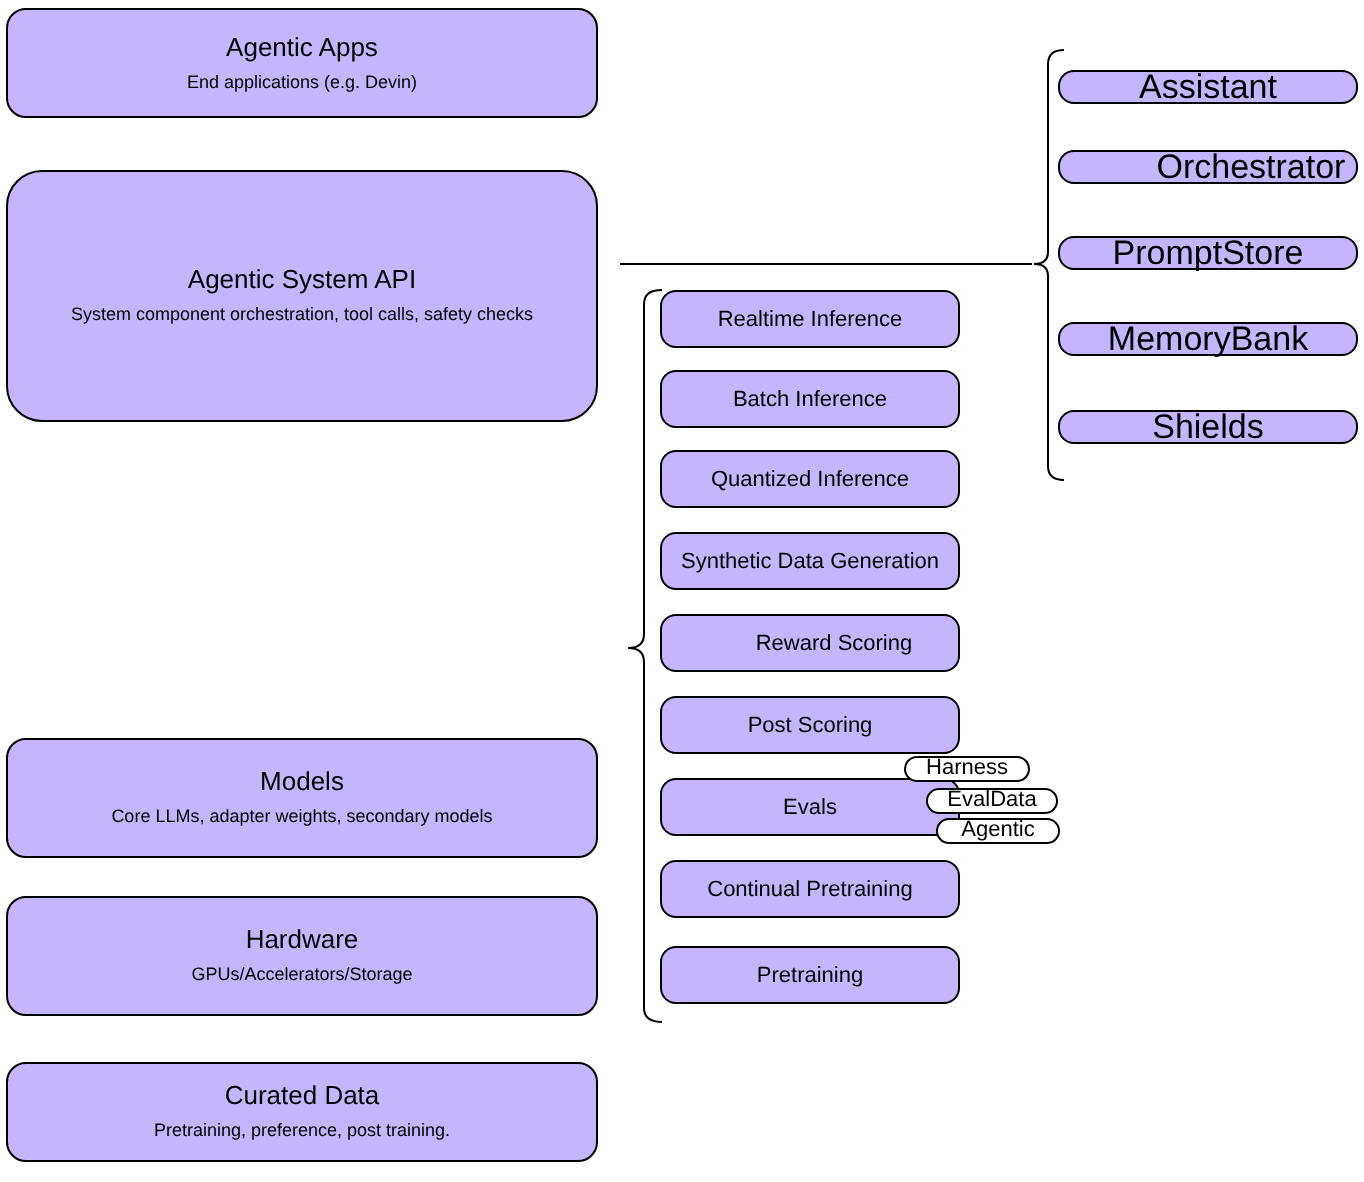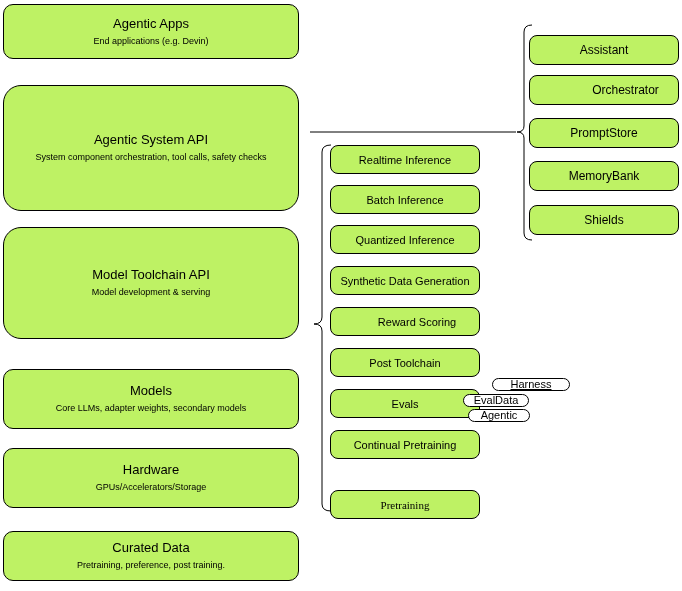--- a/index.html
+++ b/index.html
@@ -18,21 +18,21 @@
   }
   .connectors {
     position: absolute;
     top: 0;
     left: 0;
     z-index: 0;
   }
   .box {
     position: absolute;
     box-sizing: border-box;
-    background: #bef264;
+    background: #c4b5fd;
     border: 1px solid #000000;
     display: flex;
     flex-direction: column;
     align-items: center;
     justify-content: center;
     text-align: center;
     z-index: 1;
   }
   .stack {
     left: 3px;
@@ -55,23 +55,23 @@
     left: 330px;
     width: 150px;
     height: 29px;
     border-radius: 8px;
     font-size: 11px;
     flex-direction: row;
   }
   .rightcol {
     left: 529px;
     width: 150px;
-    height: 30px;
+    height: 17px;
     border-radius: 8px;
-    font-size: 12px;
+    font-size: 17px;
     flex-direction: row;
   }
   .pill {
     position: absolute;
     box-sizing: border-box;
     background: #ffffff;
     border: 1px solid #000000;
     border-radius: 7px;
     font-size: 11px;
     line-height: 11px;
@@ -96,24 +96,20 @@
   <div class="box stack" style="top:4px;height:55px;">
     <div class="title">Agentic Apps</div>
     <div class="subtitle">End applications (e.g. Devin)</div>
   </div>
 
   <div class="box stack big" style="top:85px;height:126px;">
     <div class="title">Agentic System API</div>
     <div class="subtitle">System component orchestration, tool calls, safety checks</div>
   </div>
 
-  <div class="box stack big" style="top:227px;height:112px;">
-    <div class="title">Model Toolchain API</div>
-    <div class="subtitle">Model development &amp; serving</div>
-  </div>
 
   <div class="box stack" style="top:369px;height:60px;">
     <div class="title">Models</div>
     <div class="subtitle">Core LLMs, adapter weights, secondary models</div>
   </div>
 
   <div class="box stack" style="top:448px;height:60px;">
     <div class="title">Hardware</div>
     <div class="subtitle">GPUs/Accelerators/Storage</div>
   </div>
@@ -121,26 +117,26 @@
   <div class="box stack" style="top:531px;height:50px;">
     <div class="title">Curated Data</div>
     <div class="subtitle">Pretraining, preference, post training.</div>
   </div>
 
   <div class="box mid" style="top:145px;">Realtime Inference</div>
   <div class="box mid" style="top:185px;">Batch Inference</div>
   <div class="box mid" style="top:225px;">Quantized Inference</div>
   <div class="box mid" style="top:266px;">Synthetic Data Generation</div>
   <div class="box mid" style="top:307px;padding-left:24px;">Reward Scoring</div>
-  <div class="box mid" style="top:348px;">Post Toolchain</div>
+  <div class="box mid" style="top:348px;">Post Scoring</div>
   <div class="box mid" style="top:389px;">Evals</div>
   <div class="box mid" style="top:430px;">Continual Pretraining</div>
-  <div class="box mid" style="top:490px;font-family:Liberation Serif, serif;">Pretraining</div>
+  <div class="box mid" style="top:473px;">Pretraining</div>
 
-  <div class="pill" style="left:492px;top:378px;width:78px;height:13px;text-decoration:underline;">Harness</div>
+  <div class="pill" style="left:452px;top:378px;width:63px;height:13px;">Harness</div>
   <div class="pill" style="left:463px;top:394px;width:66px;height:13px;">EvalData</div>
   <div class="pill" style="left:468px;top:409px;width:62px;height:13px;">Agentic</div>
 
   <div class="box rightcol" style="top:35px;">Assistant</div>
   <div class="box rightcol" style="top:75px;padding-left:43px;">Orchestrator</div>
   <div class="box rightcol" style="top:118px;">PromptStore</div>
   <div class="box rightcol" style="top:161px;">MemoryBank</div>
   <div class="box rightcol" style="top:205px;">Shields</div>
 
 </div>

